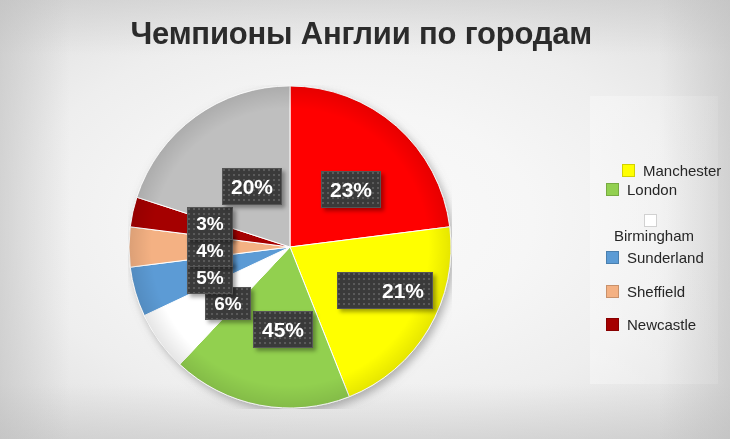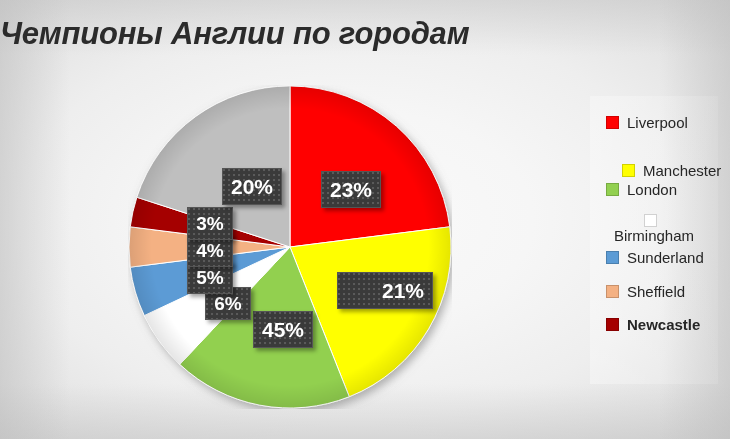--- a/index.html
+++ b/index.html
@@ -27,27 +27,26 @@
       linear-gradient(to bottom, rgba(190,190,190,.40) 0px, rgba(190,190,190,0) 55px),
       linear-gradient(to top, rgba(190,190,190,.45) 0px, rgba(190,190,190,0) 55px);
     pointer-events: none;
   }
 
   #chart-title {
     position: absolute;
     top: 16px;
     left: 0;
     width: 592px;
-    text-align: left;
+    text-align: right;
     font-size: 31px;
     font-weight: bold;
     color: #2b2b2b;
     letter-spacing: -0.2px;
     white-space: nowrap;
-    font-style: italic;
   }
 
   #pie-wrap {
     position: absolute;
     left: 128px;
     top: 85px;
     width: 324px;
     height: 324px;
   }
   #pie-svg { display: block; width: 324px; height: 324px; }
@@ -142,43 +141,39 @@
       <div class="data-label lbl-big" style="left: 337px; top: 272px; width: 58px; height: 35px; padding-left: 36px;">21%</div>
       <div class="data-label lbl-big" style="left: 253px; top: 311px; width: 58px; height: 35px;">45%</div>
       <div class="data-label lbl-sm" style="left: 205px; top: 287px; width: 44px; height: 31px;">6%</div>
       <div class="data-label lbl-sm" style="left: 187px; top: 261px; width: 44px; height: 31px;">5%</div>
       <div class="data-label lbl-sm" style="left: 187px; top: 234px; width: 44px; height: 31px;">4%</div>
       <div class="data-label lbl-sm" style="left: 187px; top: 207px; width: 44px; height: 31px;">3%</div>
       <div class="data-label lbl-big" style="left: 222px; top: 168px; width: 58px; height: 35px;">20%</div>
     </div>
 
   <div id="legend">
-      <div class="legend-row" style="top: 17px;">
-        <span class="legend-swatch" style="background: rgb(255, 0, 0);"></span>
-        <span class="legend-text">Liverpool</span>
-      </div>
       <div class="legend-row" style="top: 65px; padding-left: 16px;">
         <span class="legend-swatch" style="background: rgb(255, 255, 0);"></span>
         <span class="legend-text">Manchester</span>
       </div>
       <div class="legend-row" style="top: 84.6px;">
         <span class="legend-swatch" style="background: rgb(146, 208, 80);"></span>
         <span class="legend-text">London</span>
       </div>
       <div class="legend-row" style="top: 118.4px; flex-direction: column;">
         <span class="legend-swatch" style="background: rgb(255, 255, 255);"></span>
         <span class="legend-text">Birmingham</span>
       </div>
       <div class="legend-row" style="top: 186px;">
         <span class="legend-swatch" style="background: rgb(244, 177, 131);"></span>
         <span class="legend-text">Sheffield</span>
       </div>
       <div class="legend-row" style="top: 152.2px;">
         <span class="legend-swatch" style="background: rgb(91, 155, 213);"></span>
         <span class="legend-text">Sunderland</span>
       </div>
-      <div class="legend-row" style="top: 219.8px; font-weight: bold;">
+      <div class="legend-row" style="top: 219.8px;">
         <span class="legend-swatch" style="background: rgb(165, 0, 0);"></span>
         <span class="legend-text">Newcastle</span>
       </div>
     </div>
 
 </div>
 
 </body></html>

